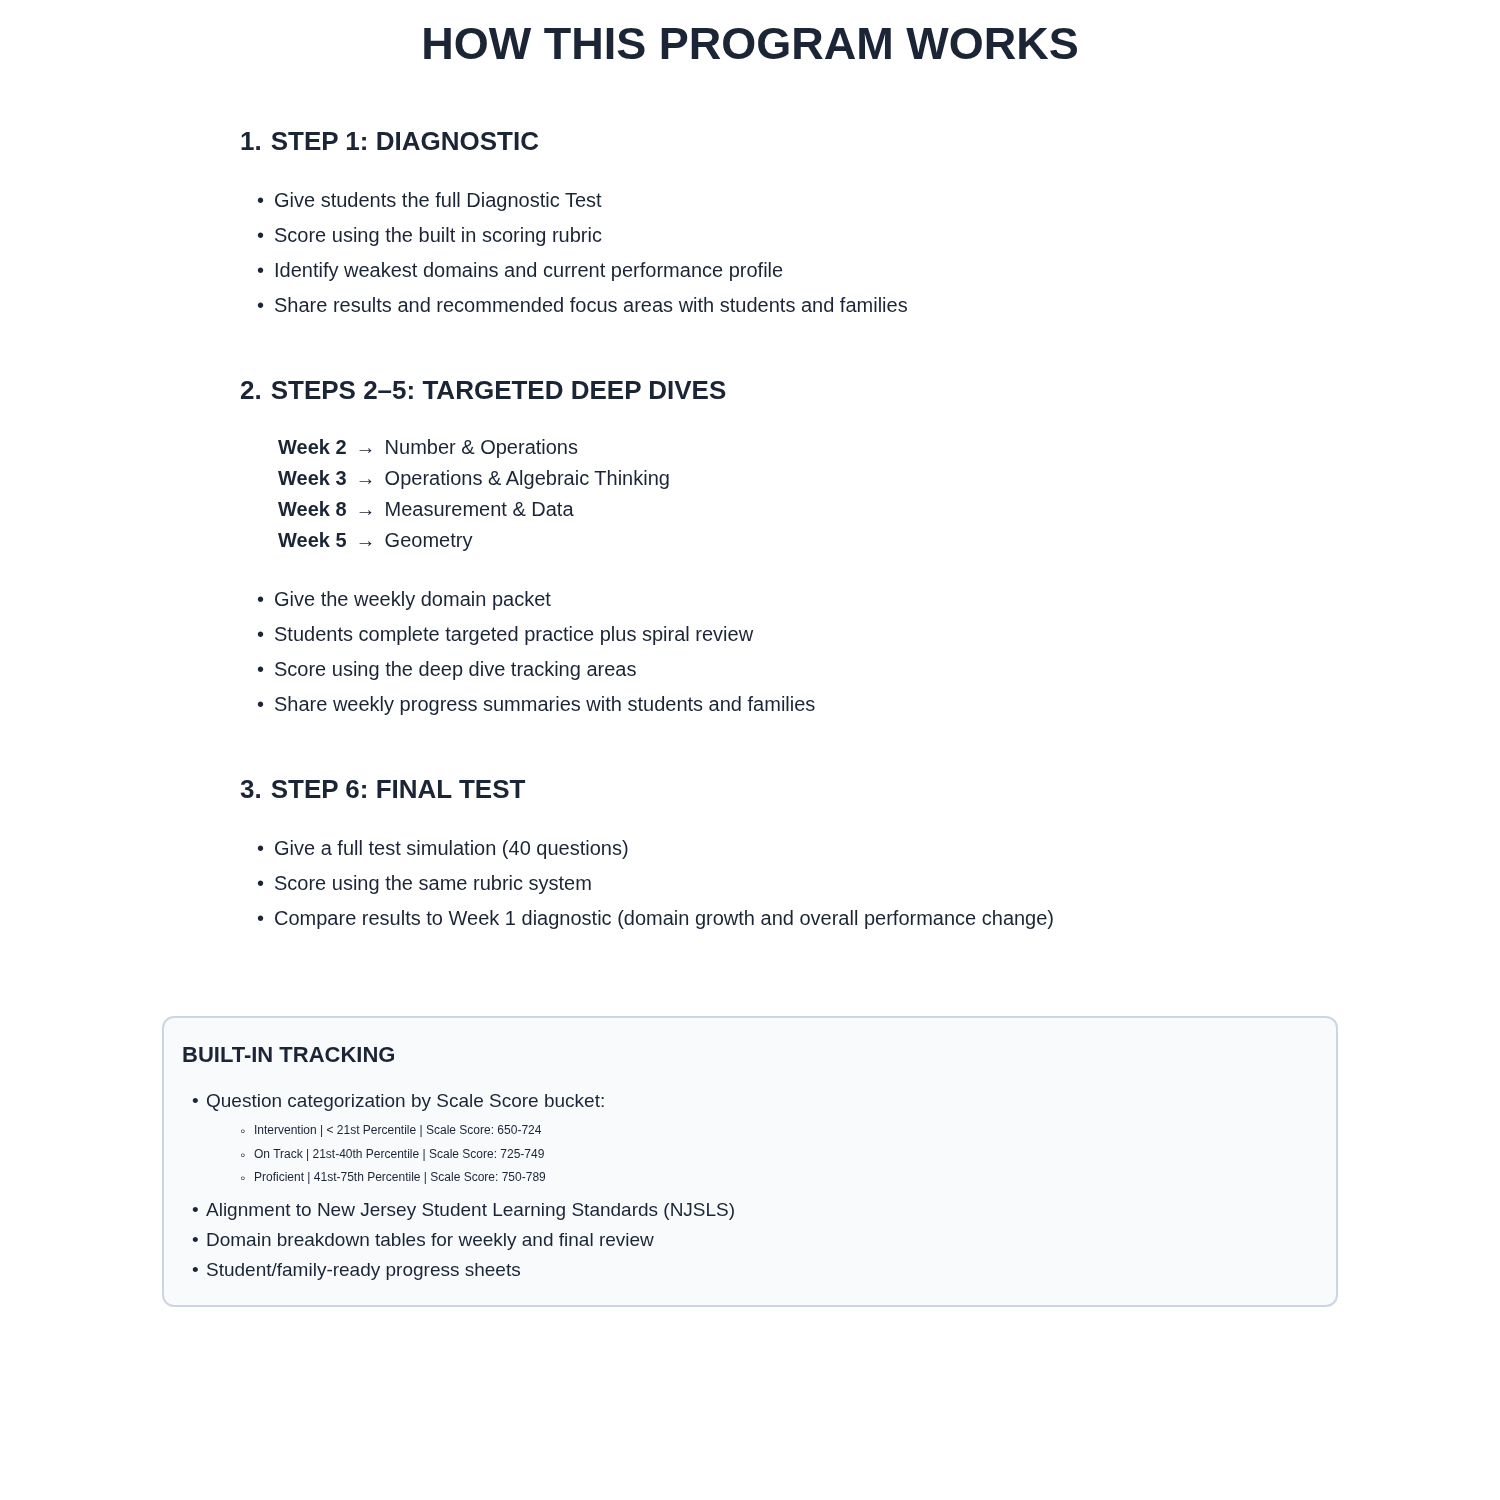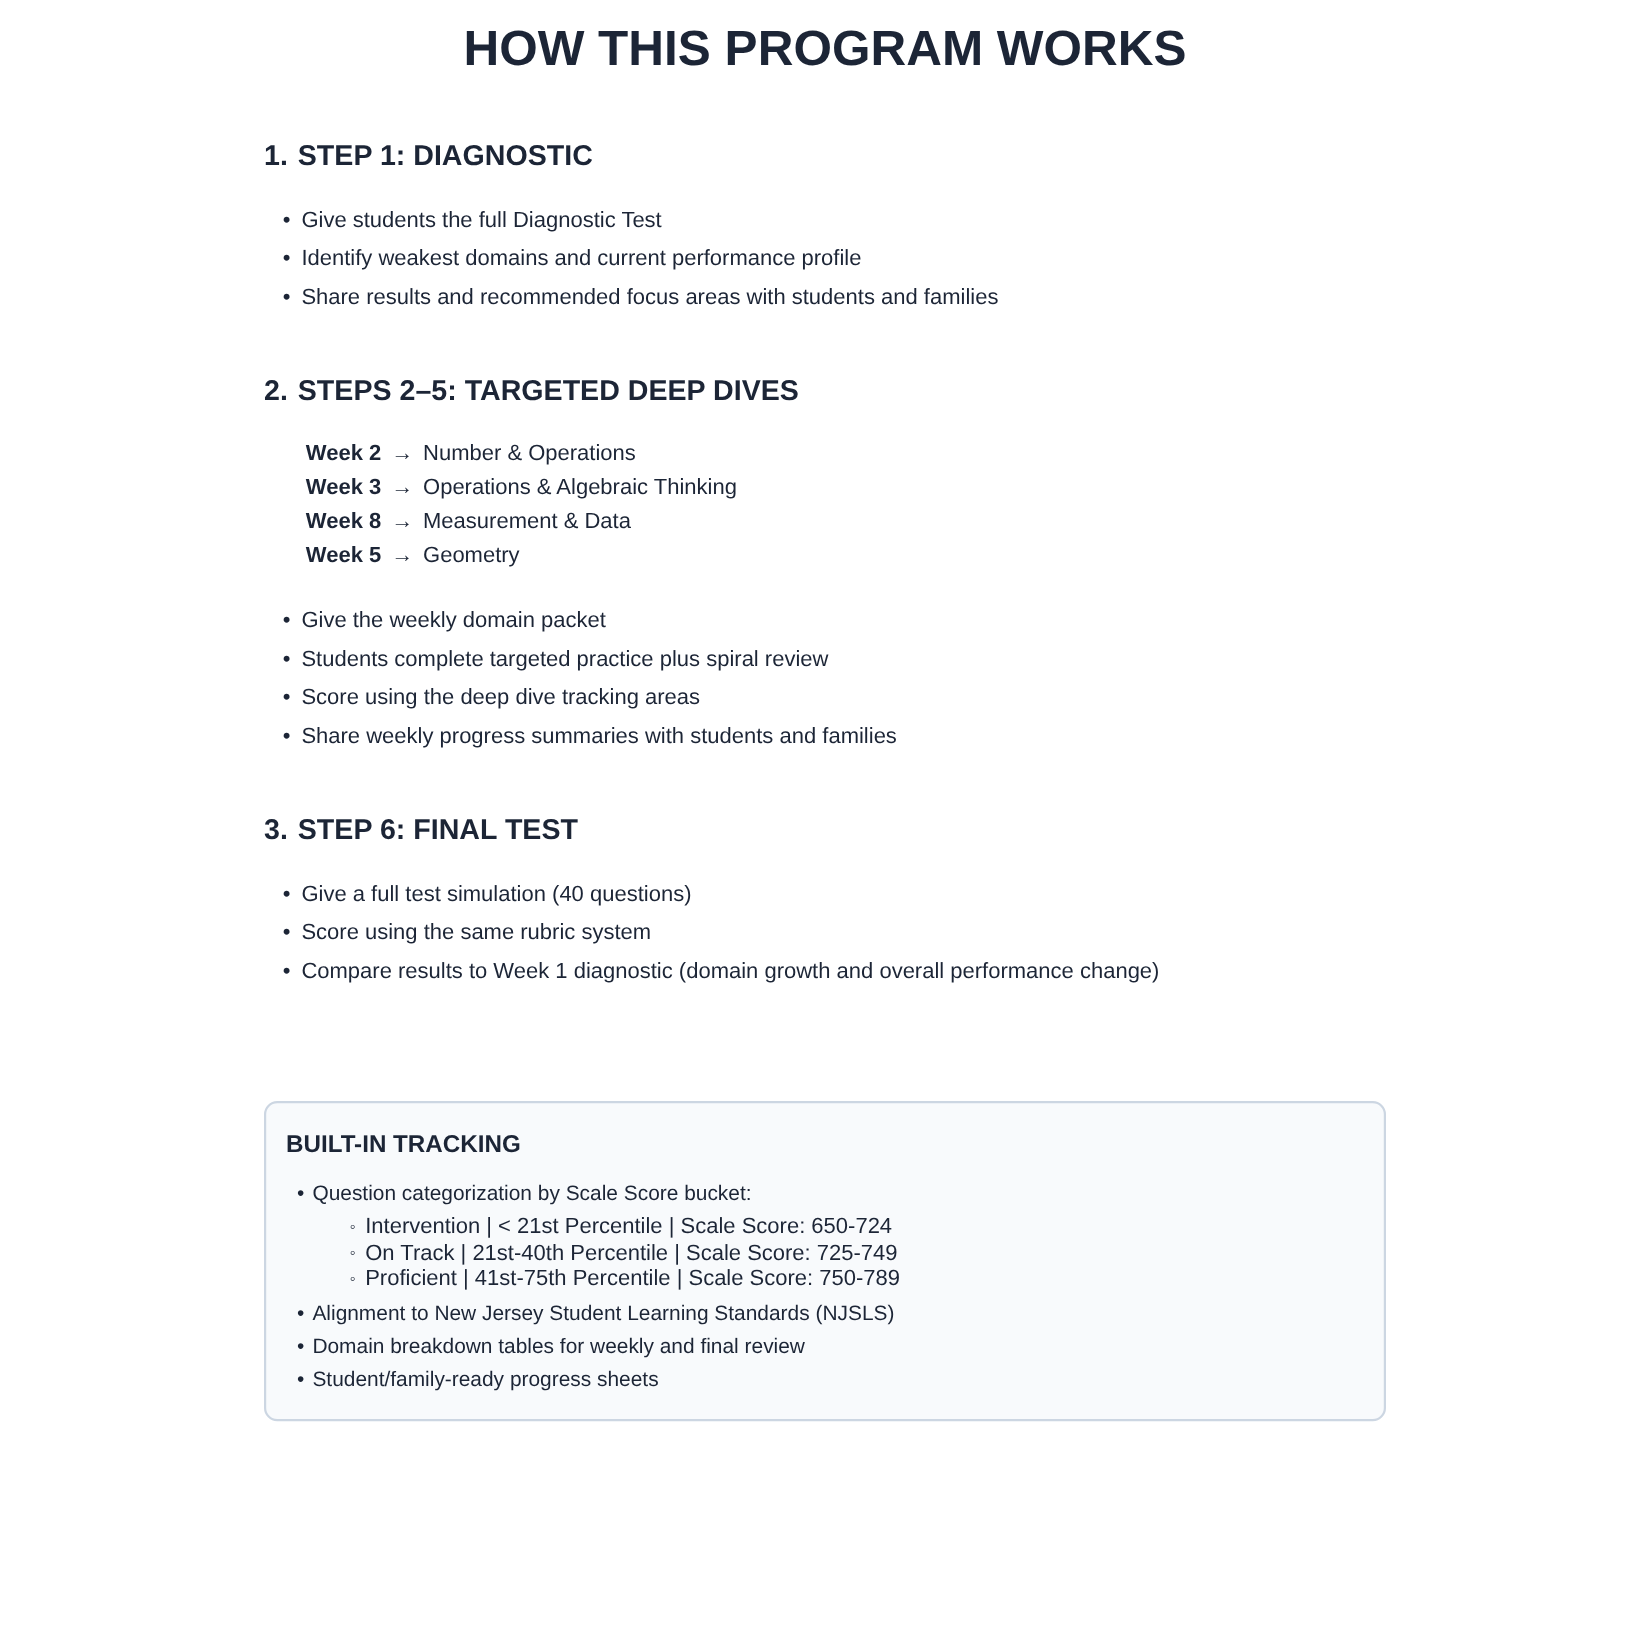--- a/index.html
+++ b/index.html
@@ -63,22 +63,22 @@
     margin:26px 0 0 38px;
   }
   .week-row{
     display:flex;
     gap:9px;
     font-size:20px;
     line-height:31px;
   }
   .week-label{font-weight:bold;text-align:right;}
   .tracking-box{
-    width:1020px;
-    margin:100px auto 0 auto;
+    width:1176px;
+    margin:80px auto 0 auto;
     box-sizing:border-box;
     background:var(--box-bg);
     border:2px solid var(--box-border);
     border-radius:12px;
     padding:24px 24px 20px 18px;
   }
   .tracking-heading{
     font-size:22px;
     font-weight:bold;
     margin:0;
@@ -100,21 +100,21 @@
     position:absolute;
     left:10px;
   }
   ul.sub-bullets{
     list-style:none;
     margin:3px 0 5px 0;
     padding:0;
   }
   ul.sub-bullets li{
     position:relative;
-    font-size:20px;
+    font-size:12px;
     line-height:23.5px;
     padding-left:48px;
   }
   ul.sub-bullets li::before{
     content:"\25E6";
     position:absolute;
     left:34px;
     font-size:15px;
   }
 </style>
@@ -123,20 +123,21 @@
 
 <h1 class="page-title">HOW THIS PROGRAM WORKS</h1>
 
 <div class="main">
   <div class="sections">
 
     <div class="section">
       <h2 class="section-heading"><span class="sec-num">1.</span><span>STEP 1: DIAGNOSTIC</span></h2>
       <ul class="bullets">
         <li>Give students the full Diagnostic Test</li>
+        <li>Score using the built in scoring rubric</li>
         <li>Identify weakest domains and current performance profile</li>
         <li>Share results and recommended focus areas with students and families</li>
       </ul>
     </div>
 
     <div class="section">
       <h2 class="section-heading"><span class="sec-num">2.</span><span>STEPS 2–5: TARGETED DEEP DIVES</span></h2>
       <div class="weeks">
         <div class="week-row">
           <span class="week-label">Week 2</span>

